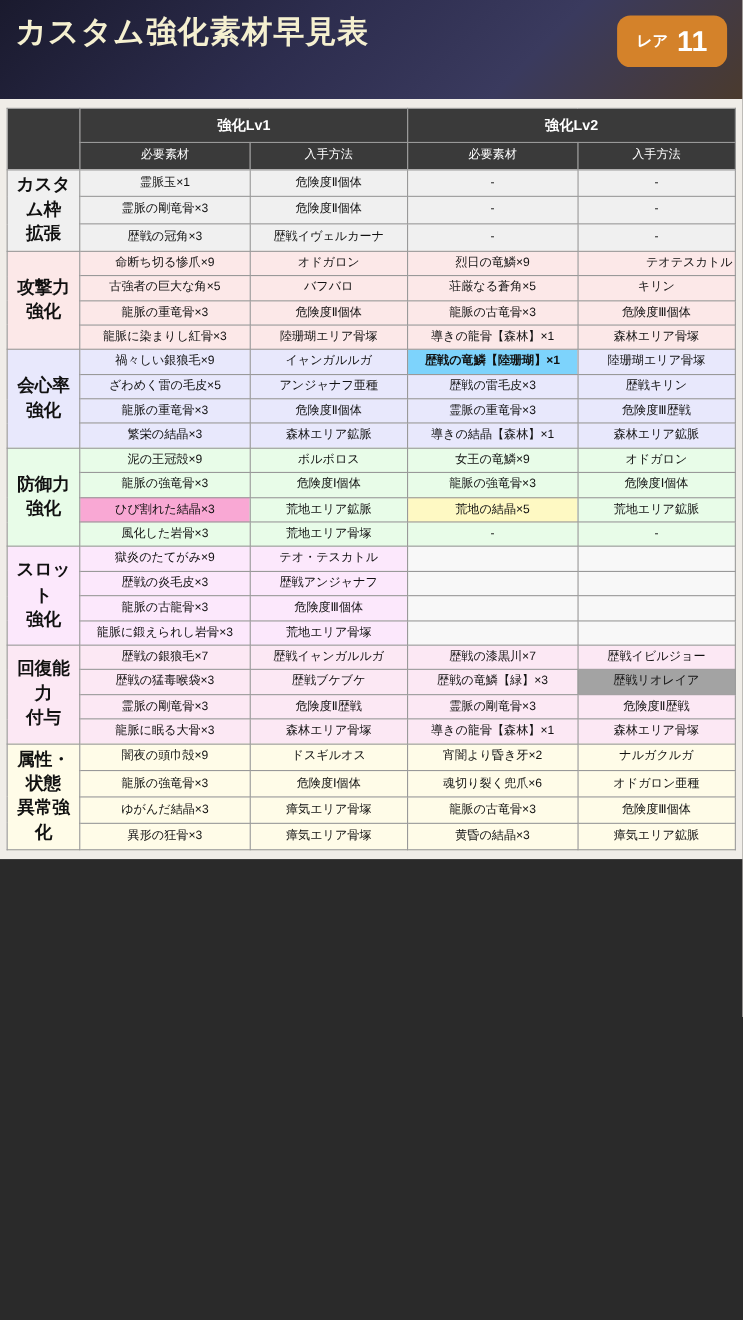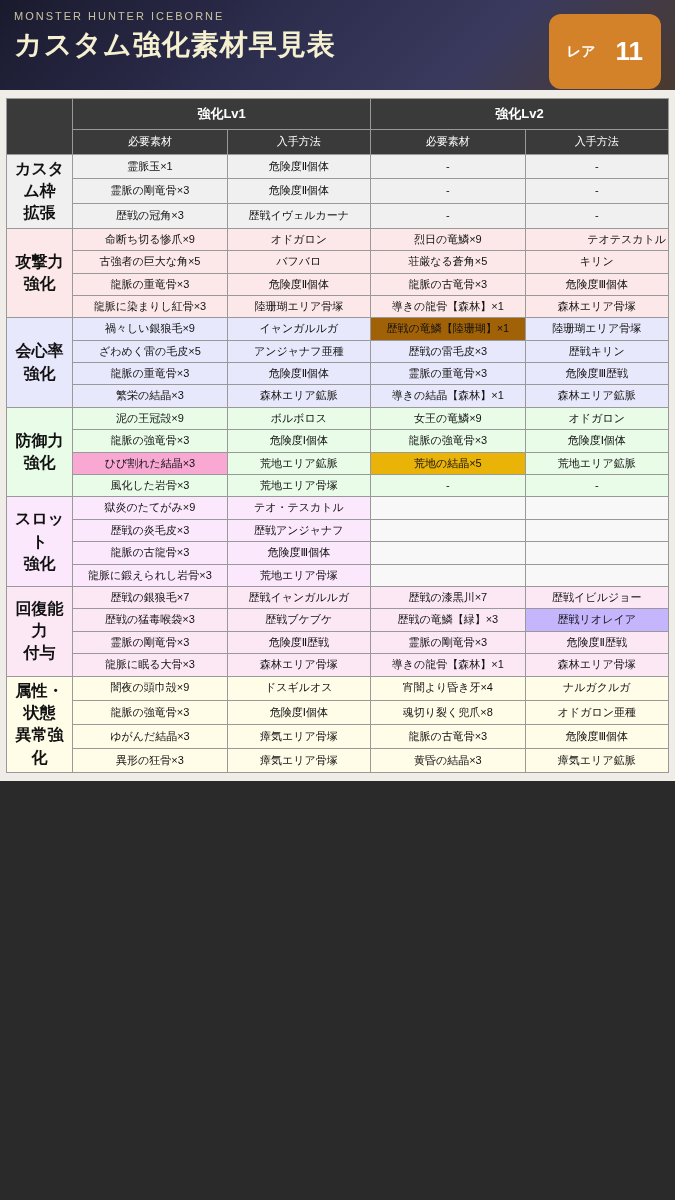--- a/index.html
+++ b/index.html
@@ -34,24 +34,24 @@
       font-size: 28px;
       font-weight: 900;
       letter-spacing: 1px;
     }
     .rare-badge {
       position: absolute;
       right: 14px;
       top: 14px;
       background: #d4822a;
       border-radius: 12px;
-      padding: 22px 18px;
+      padding: 8px 18px;
       display: flex;
       align-items: center;
-      gap: 20px;
+      gap: 8px;
     }
     .rare-badge-text {
       color: white;
       font-size: 14px;
       font-weight: bold;
     }
     .rare-badge-num {
       color: white;
       font-size: 26px;
       font-weight: 900;
@@ -97,21 +97,20 @@
       padding: 5px 10px;
       display: flex;
       justify-content: space-between;
     }
   </style>
 </head>
 <body>
 <div class="page-wrapper">
 
 <div class="header">
-  <div class="header-subtitle">MONSTER HUNTER ICEBORNE</div>
   <div class="header-title">カスタム強化素材早見表</div>
   <div class="rare-badge">
     <span class="rare-badge-text">レア</span>
     <span class="rare-badge-num">11</span>
   </div>
 </div>
 
 <div class="table-container">
   <table>
     <thead>
@@ -172,21 +171,21 @@
             <td style="background: rgb(252, 232, 232);">龍脈に染まりし紅骨×3</td>
             <td style="background: rgb(252, 232, 232);">陸珊瑚エリア骨塚</td>
             <td style="background: rgb(252, 232, 232);">導きの龍骨【森林】×1</td>
             <td style="background: rgb(252, 232, 232);">森林エリア骨塚</td>
           </tr>
           <tr>
             <td rowspan="4" class="category-cell" style="background: rgb(232, 232, 252); white-space: pre-line;">会心率
 強化</td>
             <td style="background: rgb(232, 232, 252);">禍々しい銀狼毛×9</td>
             <td style="background: rgb(232, 232, 252);">イャンガルルガ</td>
-            <td style="background: #a16207;">歴戦の竜鱗【陸珊瑚】×1</td>
+            <td style="background: #7dd3fc; font-weight: bold;">歴戦の竜鱗【陸珊瑚】×1</td>
             <td style="background: rgb(232, 232, 252);">陸珊瑚エリア骨塚</td>
           </tr>
           <tr>
             <td style="background: rgb(232, 232, 252);">ざわめく雷の毛皮×5</td>
             <td style="background: rgb(232, 232, 252);">アンジャナフ亜種</td>
             <td style="background: rgb(232, 232, 252);">歴戦の雷毛皮×3</td>
             <td style="background: rgb(232, 232, 252);">歴戦キリン</td>
           </tr>
           <tr>
             <td style="background: rgb(232, 232, 252);">龍脈の重竜骨×3</td>
@@ -210,21 +209,21 @@
           </tr>
           <tr>
             <td style="background: rgb(232, 252, 232);">龍脈の強竜骨×3</td>
             <td style="background: rgb(232, 252, 232);">危険度Ⅰ個体</td>
             <td style="background: rgb(232, 252, 232);">龍脈の強竜骨×3</td>
             <td style="background: rgb(232, 252, 232);">危険度Ⅰ個体</td>
           </tr>
           <tr>
             <td style="background: #f9a8d4;">ひび割れた結晶×3</td>
             <td style="background: rgb(232, 252, 232);">荒地エリア鉱脈</td>
-            <td style="background: #eab308;">荒地の結晶×5</td>
+            <td style="background: #fef9c3;">荒地の結晶×5</td>
             <td style="background: rgb(232, 252, 232);">荒地エリア鉱脈</td>
           </tr>
           <tr>
             <td style="background: rgb(232, 252, 232);">風化した岩骨×3</td>
             <td style="background: rgb(232, 252, 232);">荒地エリア骨塚</td>
             <td style="background: rgb(232, 252, 232);">-</td>
             <td style="background: rgb(232, 252, 232);">-</td>
           </tr>
           <tr>
             <td rowspan="4" class="category-cell" style="background: rgb(252, 232, 252); white-space: pre-line;">スロット
@@ -257,46 +256,46 @@
 付与</td>
             <td style="background: rgb(252, 232, 244);">歴戦の銀狼毛×7</td>
             <td style="background: rgb(252, 232, 244);">歴戦イャンガルルガ</td>
             <td style="background: rgb(252, 232, 244);">歴戦の漆黒川×7</td>
             <td style="background: rgb(252, 232, 244);">歴戦イビルジョー</td>
           </tr>
           <tr>
             <td style="background: rgb(252, 232, 244);">歴戦の猛毒喉袋×3</td>
             <td style="background: rgb(252, 232, 244);">歴戦ブケブケ</td>
             <td style="background: rgb(252, 232, 244);">歴戦の竜鱗【緑】×3</td>
-            <td style="background: #c4b5fd; margin-top: 23px;">歴戦リオレイア</td>
+            <td style="background: #a3a3a3; margin-top: 23px;">歴戦リオレイア</td>
           </tr>
           <tr>
             <td style="background: rgb(252, 232, 244);">霊脈の剛竜骨×3</td>
             <td style="background: rgb(252, 232, 244);">危険度Ⅱ歴戦</td>
             <td style="background: rgb(252, 232, 244);">霊脈の剛竜骨×3</td>
             <td style="background: rgb(252, 232, 244);">危険度Ⅱ歴戦</td>
           </tr>
           <tr>
             <td style="background: rgb(252, 232, 244);">龍脈に眠る大骨×3</td>
             <td style="background: rgb(252, 232, 244);">森林エリア骨塚</td>
             <td style="background: rgb(252, 232, 244);">導きの龍骨【森林】×1</td>
             <td style="background: rgb(252, 232, 244);">森林エリア骨塚</td>
           </tr>
           <tr>
             <td rowspan="4" class="category-cell" style="background: rgb(255, 252, 232); white-space: pre-line;">属性・状態
 異常強化</td>
             <td style="background: rgb(255, 252, 232);">闇夜の頭巾殻×9</td>
             <td style="background: rgb(255, 252, 232);">ドスギルオス</td>
-            <td style="background: rgb(255, 252, 232);">宵闇より昏き牙×4</td>
+            <td style="background: rgb(255, 252, 232);">宵闇より昏き牙×2</td>
             <td style="background: rgb(255, 252, 232);">ナルガクルガ</td>
           </tr>
           <tr>
             <td style="background: rgb(255, 252, 232);">龍脈の強竜骨×3</td>
             <td style="background: rgb(255, 252, 232);">危険度Ⅰ個体</td>
-            <td style="background: rgb(255, 252, 232);">魂切り裂く兜爪×8</td>
+            <td style="background: rgb(255, 252, 232);">魂切り裂く兜爪×6</td>
             <td style="background: rgb(255, 252, 232);">オドガロン亜種</td>
           </tr>
           <tr>
             <td style="background: rgb(255, 252, 232);">ゆがんだ結晶×3</td>
             <td style="background: rgb(255, 252, 232);">瘴気エリア骨塚</td>
             <td style="background: rgb(255, 252, 232);">龍脈の古竜骨×3</td>
             <td style="background: rgb(255, 252, 232);">危険度Ⅲ個体</td>
           </tr>
           <tr>
             <td style="background: rgb(255, 252, 232);">異形の狂骨×3</td>

